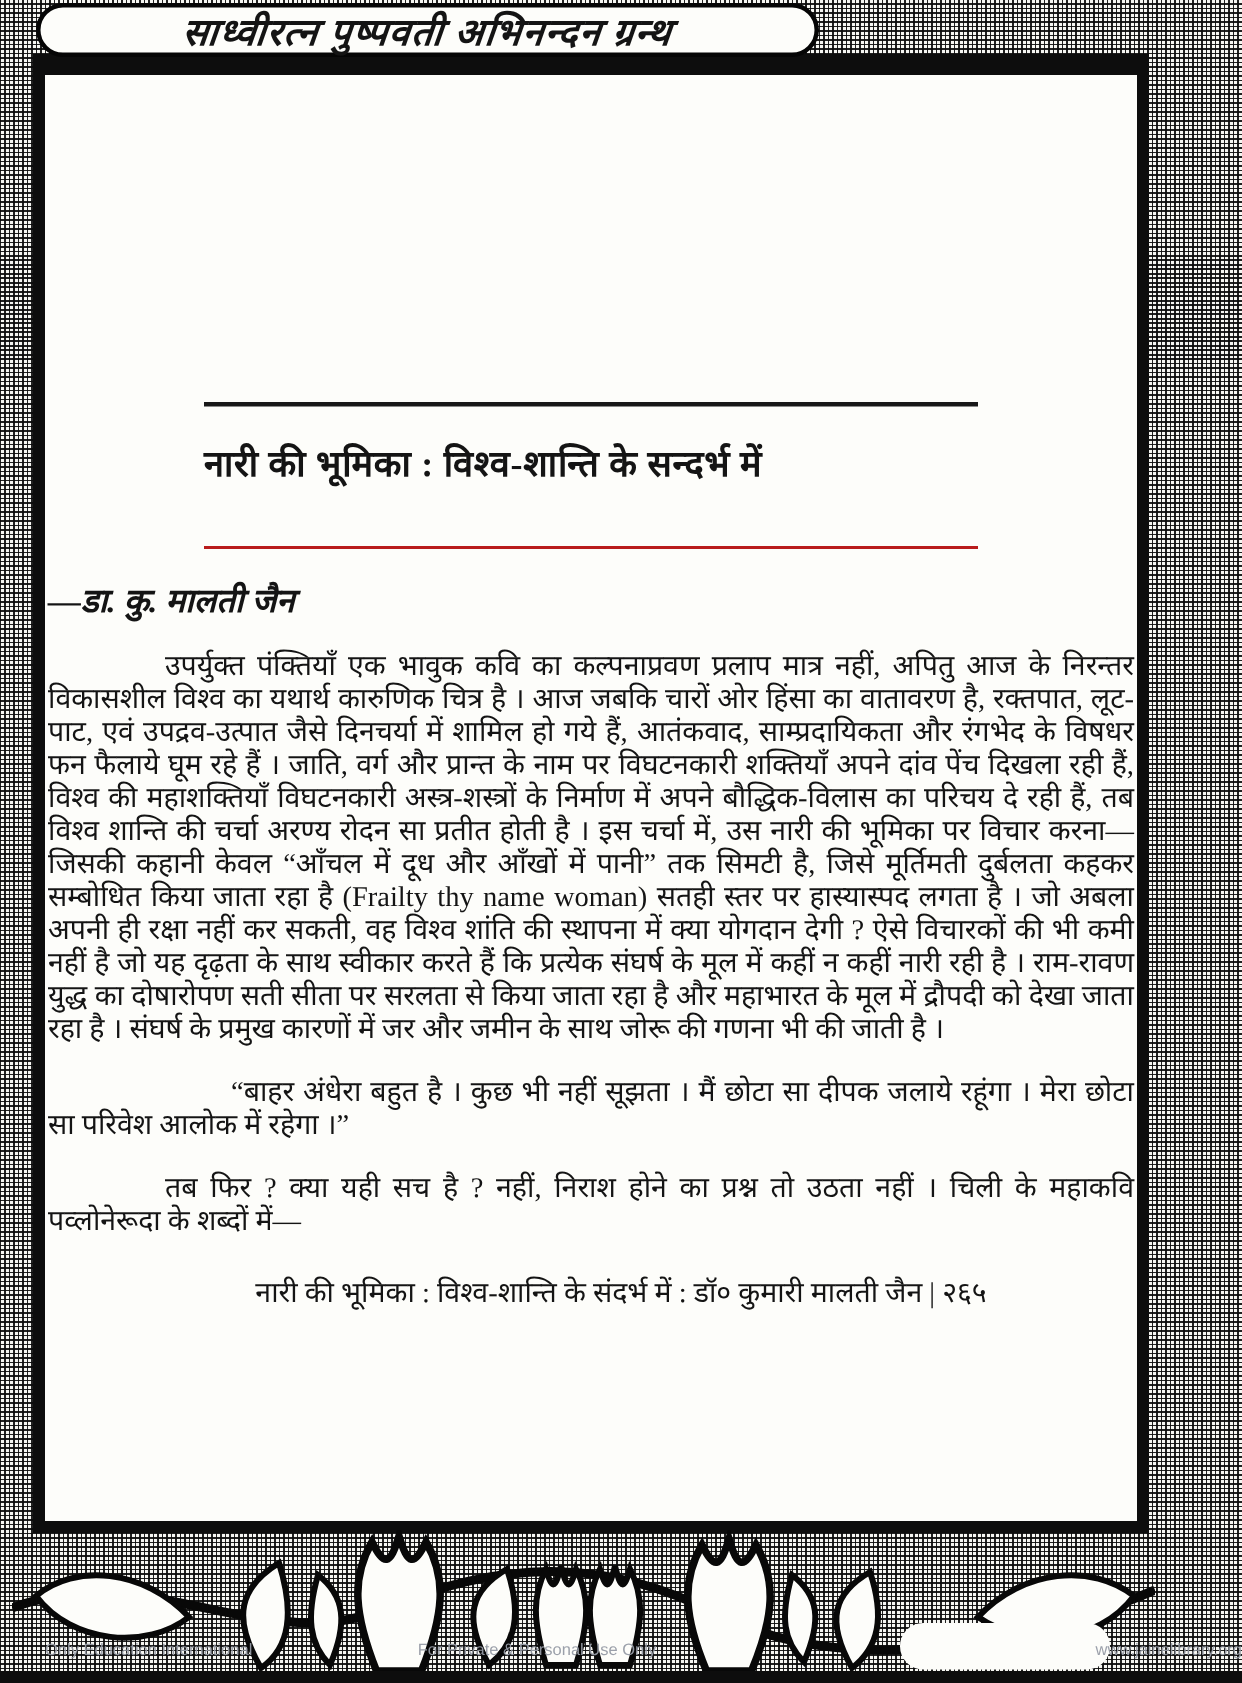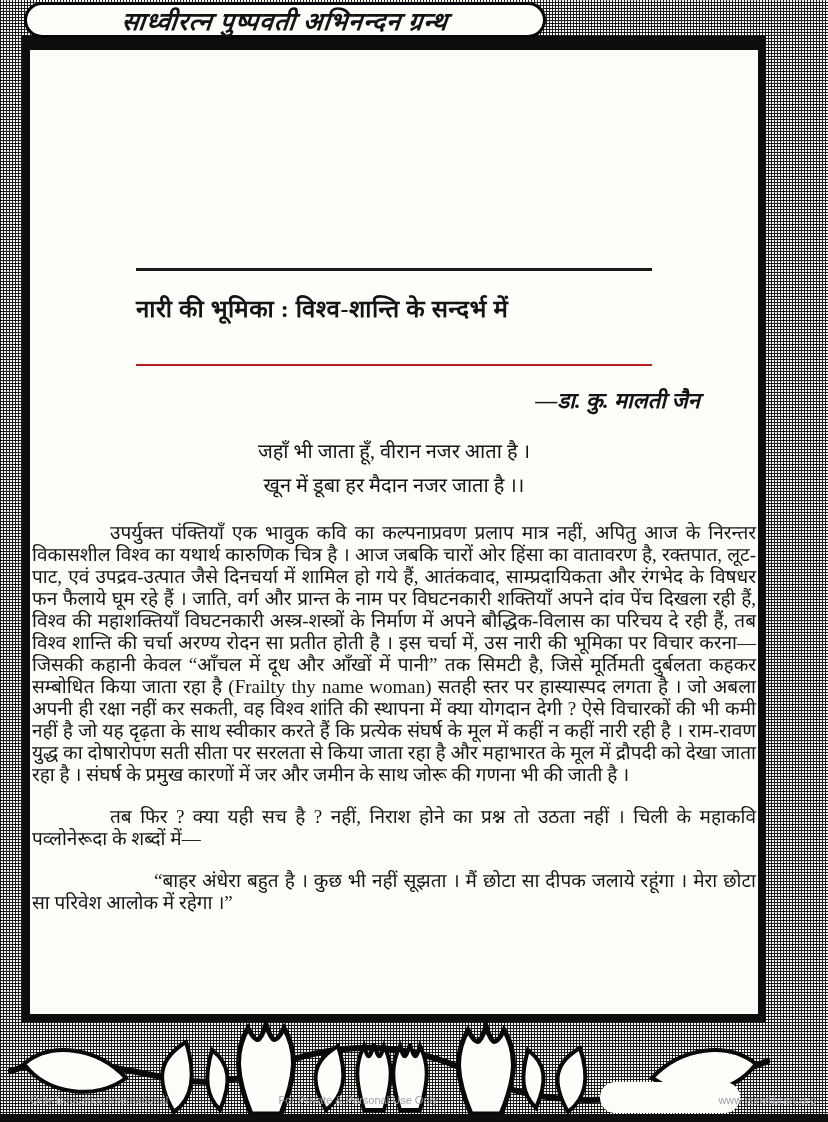--- a/index.html
+++ b/index.html
@@ -29,67 +29,64 @@
   .banner span {
     font-size:25px; font-weight:bold; font-style:italic; letter-spacing:1px;
     white-space:nowrap; transform:skewX(-6deg);
   }
   .title-block {
     margin:218px auto 0; width:516px; text-align:left;
     border-top:3px solid #181818; border-bottom:2px solid #b91c1c;
     padding:20px 0 40px;
   }
   .title-block h1 { margin:0; font-size:24px; font-weight:bold; letter-spacing:.5px; }
-  .author { margin:18px 56px 0 0; text-align:right; font-size:22px; font-weight:bold; font-style:italic; }
+  .author { margin:18px 56px 0 0; text-align:left; font-size:22px; font-weight:bold; font-style:italic; }
   .verse { margin-top:20px; text-align:center; font-size:20px; line-height:34px; }
   .para  { margin:20px 0 0; font-size:19px; line-height:22px; text-align:justify; text-indent:78px; }
   .para.quote { text-indent:122px; }
   .page-footer { margin-top:22px; text-align:center; font-size:19px; padding-left:40px; }
   
   .flower-band { position:absolute; left:8px; top:1020px; width:762px; height:96px; }
   .bottom-bar  { position:absolute; left:0; bottom:0; width:828px; height:8px; background:#0d0d0d; }
   .stamp {
     position:absolute; left:600px; top:1082px; width:140px; height:31px;
     background:#fdfdfa; border-radius:16px; z-index:4;
   }
   .wm {
     position:absolute; top:1094px; font-family:"Liberation Sans","DejaVu Sans",sans-serif;
     font-size:11px; color:rgba(150,155,165,.95); z-index:5; white-space:nowrap;
   }
   .wm-left   { left:30px; }
   .wm-center { left:0; width:716px; text-align:center; }
-  .wm-right  { right:12px; }
+  .wm-right  { right:0; }
 </style>
 </head>
 <body>
 
 <div class="page">
 
   <div class="banner">
     <span>साध्वीरत्न पुष्पवती अभिनन्दन ग्रन्थ</span>
   </div>
 
   <div class="frame">
     <div class="content">
 
       <div class="title-block">
         <h1>नारी की भूमिका : विश्व-शान्ति के सन्दर्भ में</h1>
       </div>
 
       <div class="author">—डा. कु. मालती जैन</div>
 
-      <div class="verse">
-        <div>जहाँ भी जाता हूँ, वीरान नजर आता है ।</div>
-        <div>खून में डूबा हर मैदान नजर  जाता  है ।।</div>
-      </div>
 
       <p class="para">उपर्युक्त पंक्तियाँ एक भावुक कवि का कल्पनाप्रवण प्रलाप मात्र नहीं, अपितु आज के निरन्तर विकासशील विश्व का यथार्थ कारुणिक चित्र है । आज जबकि चारों ओर हिंसा का वातावरण है, रक्तपात, लूट-पाट, एवं उपद्रव-उत्पात जैसे दिनचर्या में शामिल हो गये हैं, आतंकवाद, साम्प्रदायिकता और रंगभेद के विषधर फन फैलाये घूम रहे हैं ।  जाति, वर्ग और प्रान्त के नाम पर विघटनकारी शक्तियाँ अपने दांव पेंच दिखला रही हैं, विश्व की महाशक्तियाँ विघटनकारी अस्त्र-शस्त्रों के निर्माण में अपने बौद्धिक-विलास का परिचय दे रही हैं, तब विश्व शान्ति की चर्चा अरण्य रोदन सा प्रतीत होती है ।  इस चर्चा में, उस नारी की भूमिका पर विचार करना—जिसकी कहानी केवल “आँचल में दूध और आँखों में पानी” तक सिमटी है, जिसे मूर्तिमती दुर्बलता कहकर सम्बोधित किया जाता रहा है (Frailty thy name woman) सतही स्तर पर हास्यास्पद लगता है ।  जो अबला अपनी ही रक्षा नहीं कर सकती, वह विश्व शांति की स्थापना में क्या योगदान देगी ? ऐसे विचारकों की भी कमी नहीं है जो यह दृढ़ता के साथ स्वीकार करते हैं कि प्रत्येक संघर्ष के मूल में कहीं न कहीं नारी रही है । राम-रावण युद्ध का दोषारोपण सती सीता पर सरलता से किया जाता रहा है और महाभारत के मूल में द्रौपदी को देखा जाता रहा है । संघर्ष के प्रमुख कारणों में जर और जमीन के साथ जोरू की गणना भी की जाती है ।</p>
+      <p class="para quote">“बाहर अंधेरा बहुत है । कुछ भी नहीं सूझता । मैं छोटा सा दीपक जलाये  रहूंगा । मेरा  छोटा सा परिवेश आलोक में रहेगा ।”</p>
       <p class="para">तब फिर ? क्या यही सच है ? नहीं, निराश होने का प्रश्न तो उठता नहीं । चिली के  महाकवि पव्लोनेरूदा के शब्दों में—</p>
-      <p class="para quote">“बाहर अंधेरा बहुत है । कुछ भी नहीं सूझता । मैं छोटा सा दीपक जलाये  रहूंगा । मेरा  छोटा सा परिवेश आलोक में रहेगा ।”</p>
 
+      <div class="page-footer">नारी की भूमिका : विश्व-शान्ति के संदर्भ में : डॉ० कुमारी मालती जैन | २६५</div>
     </div>
   </div>
 
   <div class="flower-band">
     <svg width="762" height="96" viewBox="0 0 762 96" xmlns="http://www.w3.org/2000/svg">
       <g stroke="#080808" fill="#fdfdfa">
         <path d="M0 52 C90 18 170 86 250 52 S400 20 470 56 S650 88 762 40" fill="none" stroke-width="6"></path>
         <path d="M118 58 C88 26 42 22 16 44 C40 76 90 80 118 58 Z" stroke-width="4"></path>
         <path d="M644 58 C674 26 720 22 748 44 C724 76 676 80 644 58 Z" stroke-width="4"></path>
         <path d="M166 92 C146 58 152 38 178 22 C188 54 186 78 166 92 Z" stroke-width="4"></path>

